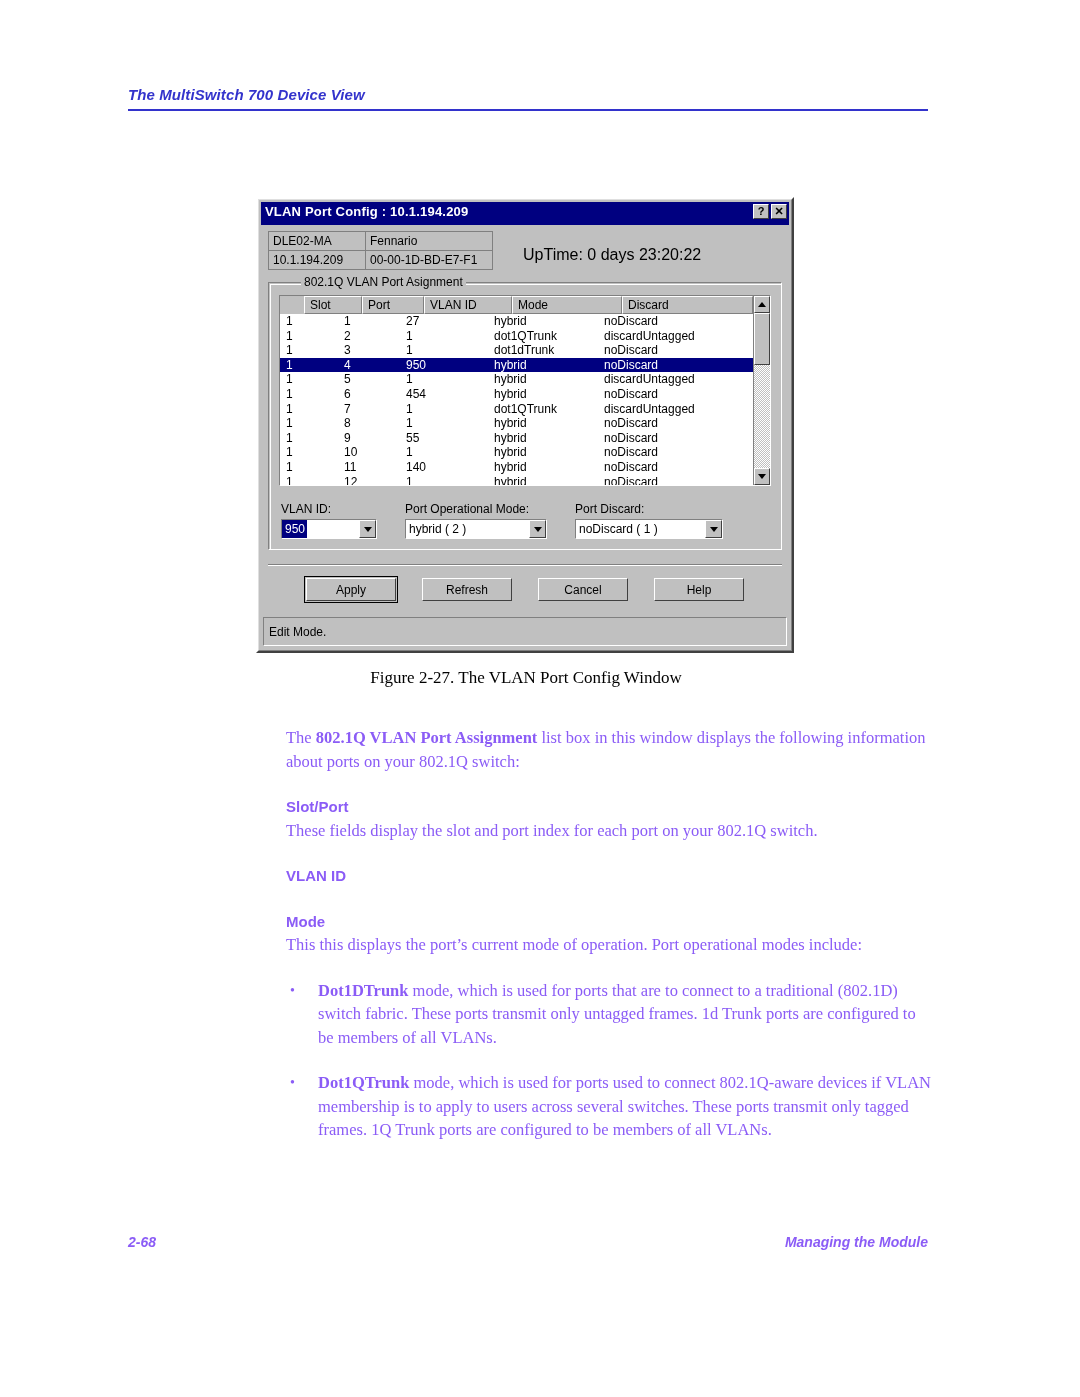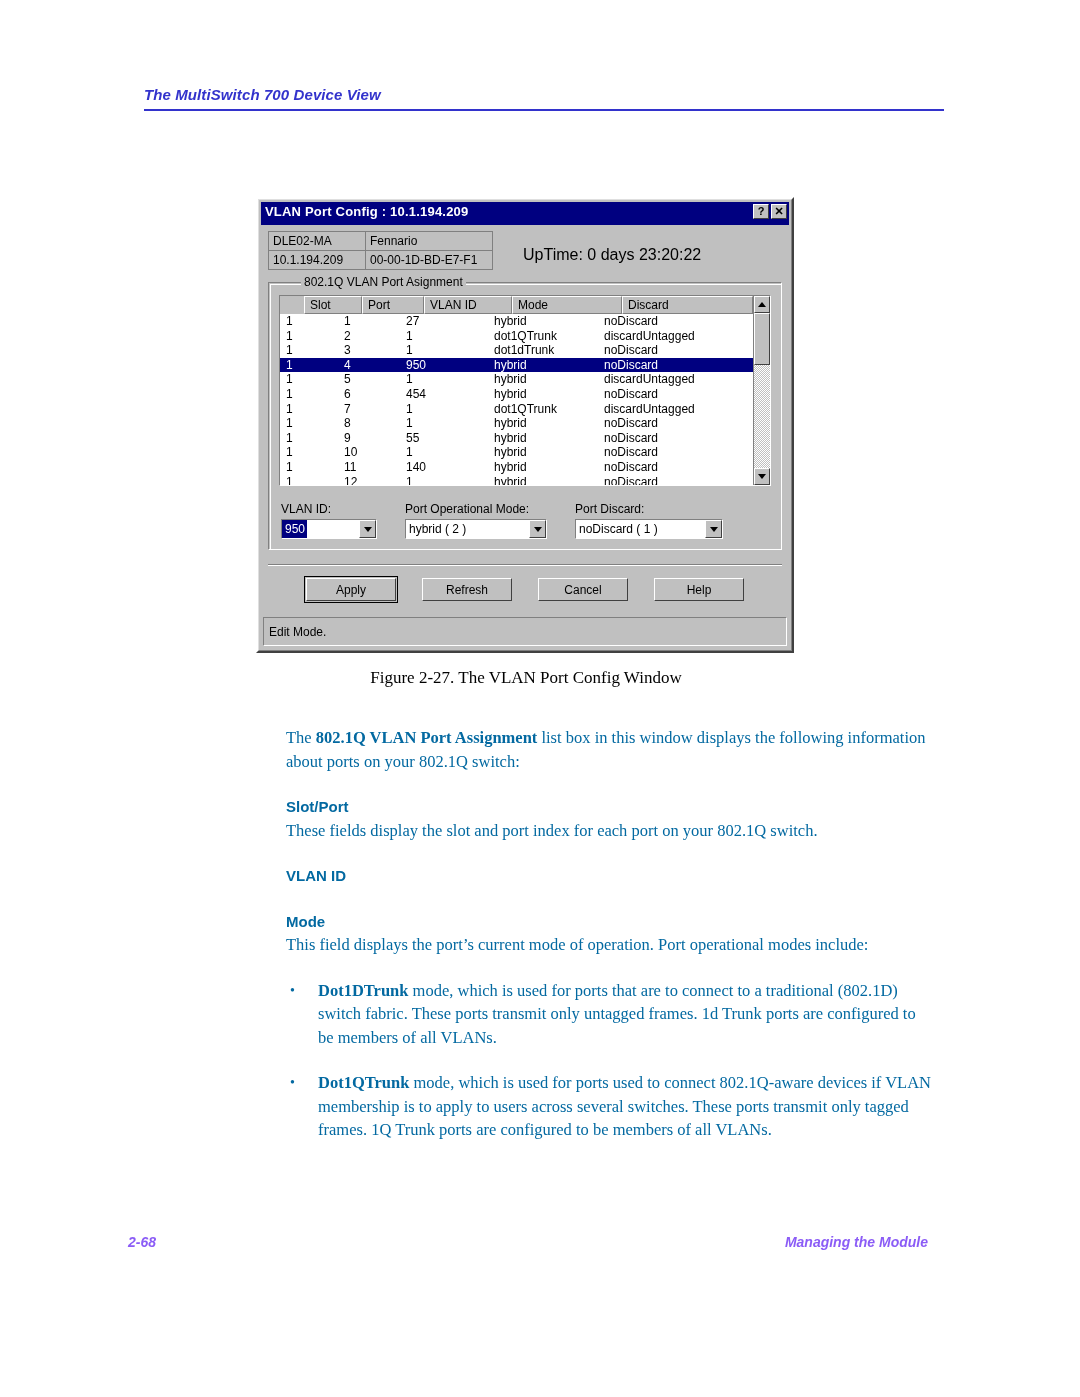--- a/index.html
+++ b/index.html
@@ -11,21 +11,21 @@
     height: 1397px;
     background: #ffffff;
     font-family: "Liberation Serif", serif;
     position: relative;
     overflow: hidden;
   }
 
   
   .page-header {
     position: absolute;
-    left: 144px;
+    left: 128px;
     top: 86px;
     width: 800px;
   }
   .page-header .hdr-text {
     font-family: "Liberation Sans", sans-serif;
     font-style: italic;
     font-weight: bold;
     font-size: 15px;
     color: #3333cc;
     letter-spacing: 0.1px;
@@ -353,21 +353,21 @@
     font-family: "Liberation Serif", serif;
   }
 
   .prose {
     position: absolute;
     left: 286px;
     top: 726px;
     width: 648px;
     font-size: 16.5px;
     line-height: 23.5px;
-    color: #0369a1;
+    color: #8b5cf6;
   }
   .prose p { margin: 0; }
   .prose .gap-md { height: 22px; }
   .sub-head {
     font-family: "Liberation Sans", sans-serif;
     font-weight: bold;
     font-size: 15px;
   }
   .bolded { font-weight: bold; }
   .bullet-item {
@@ -599,21 +599,21 @@
 
   <div class="gap-md"></div>
   <p class="sub-head">Slot/Port</p>
   <p>These fields display the slot and port index for each port on your 802.1Q switch.</p>
 
   <div class="gap-md"></div>
   <p class="sub-head">VLAN ID</p>
 
   <div class="gap-md"></div>
   <p class="sub-head">Mode</p>
-  <p>This field displays the port’s current mode of operation. Port operational modes include:</p>
+  <p>This this displays the port’s current mode of operation. Port operational modes include:</p>
 
   <div class="gap-md"></div>
   <div class="bullet-item">
     <span class="dot">•</span>
     <span class="btxt"><span class="bolded">Dot1DTrunk</span><span> mode, which is used for ports that are to connect to a traditional (802.1D) switch fabric. These ports transmit only untagged frames. 1d Trunk ports are configured to be members of all VLANs.</span></span>
   </div>
 
   <div class="gap-md"></div>
   <div class="bullet-item">
     <span class="dot">•</span>

